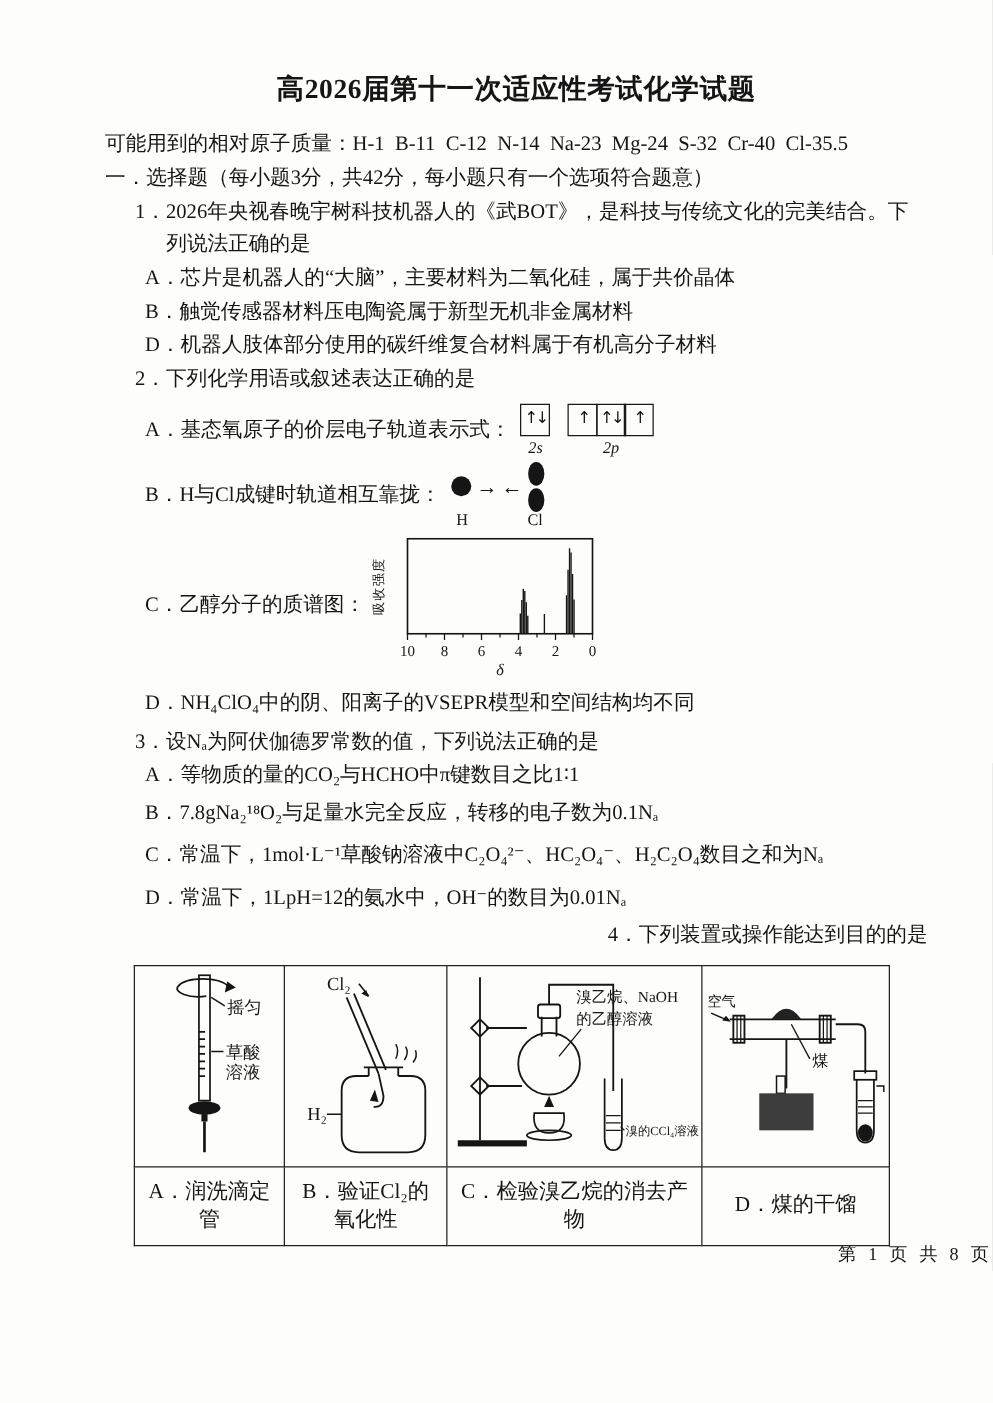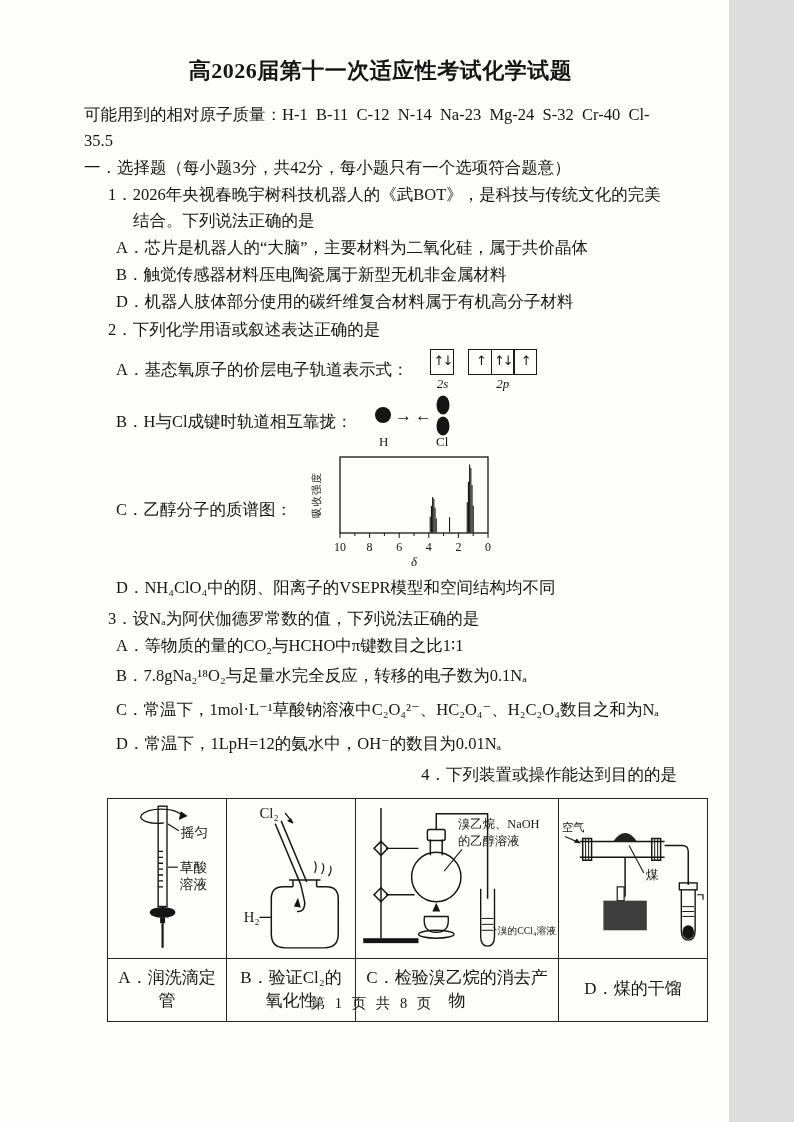--- a/index.html
+++ b/index.html
@@ -1,40 +1,40 @@
 <!DOCTYPE html>
 <html><head>
 <meta charset="utf-8">
 <style>
   html,body{margin:0;padding:0;background:#ddd;}
-  .doc{position:relative;width:729px;height:1122px;background:#fdfdfb;overflow:hidden;
+  .doc{position:relative;width:794px;height:1122px;background:#fdfdfb;overflow:hidden;
        font-family:"Liberation Serif","DejaVu Serif","DejaVu Sans",serif;color:#151515;}
   .content{padding:56px 52px 0 84px;}
   .title{text-align:center;font-size:22px;font-weight:700;margin:0 0 16px 0;letter-spacing:.5px;}
   .line{font-size:16.5px;line-height:1.58;margin:1px 0;}
   .pre{white-space:pre-wrap;}
   .qstem{margin-left:24px;}
   .hang{padding-left:25px;text-indent:-25px;}
   .opt{margin-left:32px;}
-  .row{display:flex;align-items:center;gap:18px;}
+  .row{display:flex;align-items:center;gap:4px;}
   
   .orb{display:inline-flex;gap:14px;align-items:flex-start;margin-left:4px;}
   .orb-col{display:inline-flex;flex-direction:column;align-items:center;}
   .orow{display:inline-flex;}
   .obox{display:inline-flex;width:22px;height:24px;border:1.6px solid #1a1a1a;
         align-items:center;justify-content:center;font-size:13px;letter-spacing:-2px;
         font-family:"DejaVu Sans",sans-serif;}
   .orow .obox + .obox{margin-left:-1.6px;}
   .olabel{font-size:13px;line-height:1.2;margin-top:1px;font-style:italic;}
   
   table.appt{border-collapse:collapse;margin:10px 0 0 23px;table-layout:fixed;}
   table.appt td{border:1.8px solid #222;}
   .diagram-td{height:157px;vertical-align:middle;text-align:center;padding:1px;}
   .caption-td{height:58px;text-align:center;font-size:17px;line-height:1.35;padding:2px 8px;vertical-align:middle;}
-  .footer{position:absolute;left:0;right:0;top:994px;text-align:center;font-size:14.5px;letter-spacing:3px;padding-left:16px;}
+  .footer{position:absolute;left:0;right:0;top:994px;text-align:right;font-size:14.5px;letter-spacing:3px;padding-left:16px;}
   svg{font-family:inherit;}
   svg text{fill:#151515;}
 </style>
 </head>
 <body>
 
 <div class="doc">
  <div class="content">
 
   <h1 class="title">高2026届第十一次适应性考试化学试题</h1>

